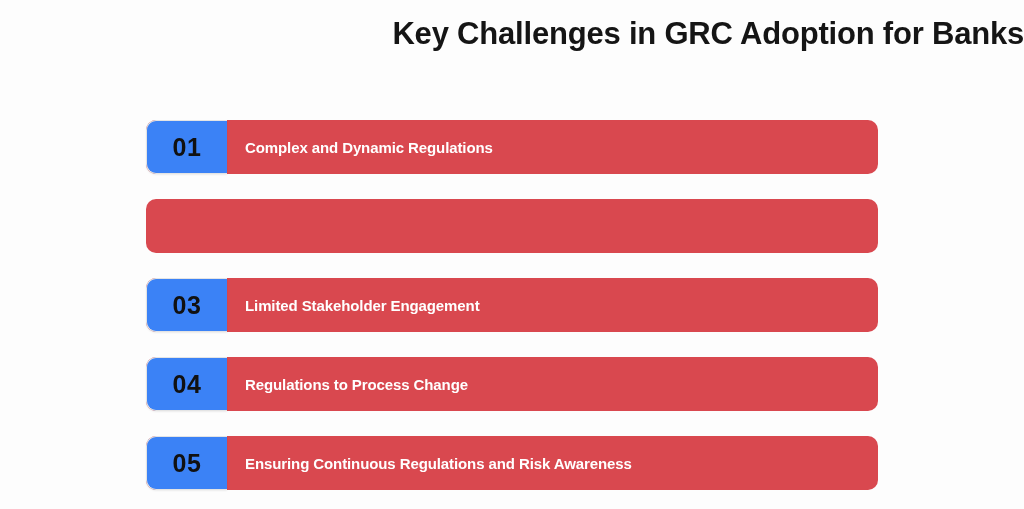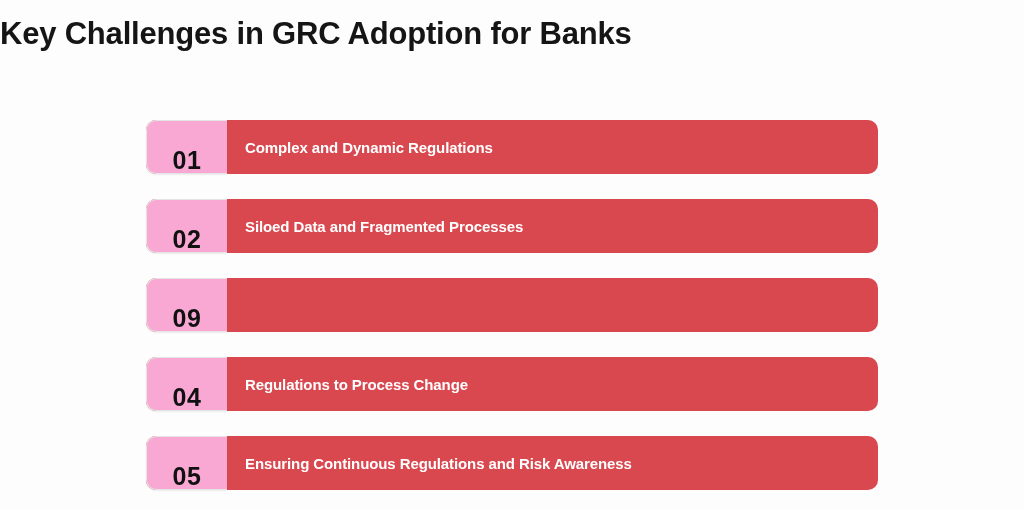--- a/index.html
+++ b/index.html
@@ -22,21 +22,21 @@
     position: relative;
     background: #fdfdfd;
     box-sizing: border-box;
   }
 
   .title {
     position: absolute;
     top: 14px;
     left: 0;
     width: 1024px;
-    text-align: left;
+    text-align: right;
     font-size: 31px;
     font-weight: bold;
     color: #151515;
     letter-spacing: -0.2px;
     line-height: 40px;
     white-space: nowrap;
   }
 
   .list {
     position: absolute;
@@ -67,28 +67,28 @@
     border-radius: 10px;
     box-sizing: border-box;
   }
 
   .badge {
     position: absolute;
     left: 0;
     top: 0;
     width: 81px;
     height: 54px;
-    background: #f9a8d4;
+    background: #3b82f6;
     border: 1px solid #e4e4e4;
     border-right: none;
     border-radius: 10px 0 0 10px;
     box-shadow: 0 1px 2px rgba(0,0,0,0.07);
     box-sizing: border-box;
     display: flex;
-    align-items: flex-end;
+    align-items: center;
     justify-content: center;
     z-index: 2;
   }
 
   .badge-num {
     font-size: 25px;
     font-weight: bold;
     color: #111111;
     letter-spacing: 0.5px;
     line-height: 1;
@@ -121,31 +121,28 @@
     <div class="row">
       <div class="bar"></div>
       <div class="badge">
         <span class="badge-num">01</span>
       </div>
       <div class="row-label">Complex and Dynamic Regulations</div>
     </div>
 
     <div class="row">
       <div class="bar"></div>
-      <div class="badge">
-        <span class="badge-num">02</span>
-      </div>
-      <div class="row-label">Siloed Data and Fragmented Processes</div>
     </div>
 
     <div class="row">
       <div class="bar"></div>
       <div class="badge">
-        <span class="badge-num">09</span>
+        <span class="badge-num">03</span>
       </div>
+      <div class="row-label">Limited Stakeholder Engagement</div>
     </div>
 
     <div class="row">
       <div class="bar"></div>
       <div class="badge">
         <span class="badge-num">04</span>
       </div>
       <div class="row-label">Regulations to Process Change</div>
     </div>
 

